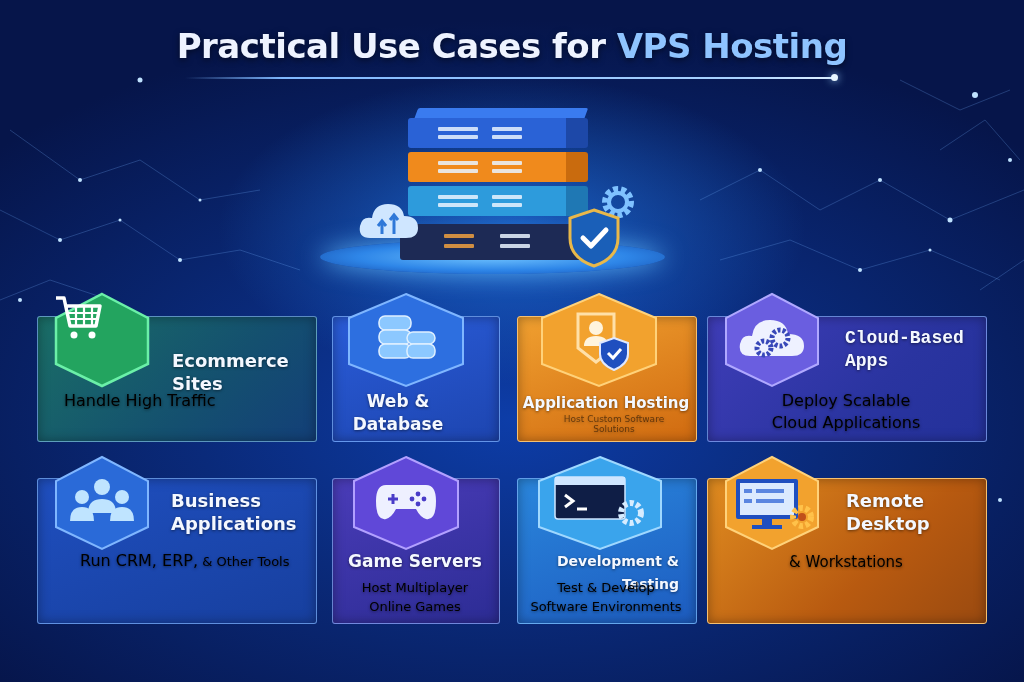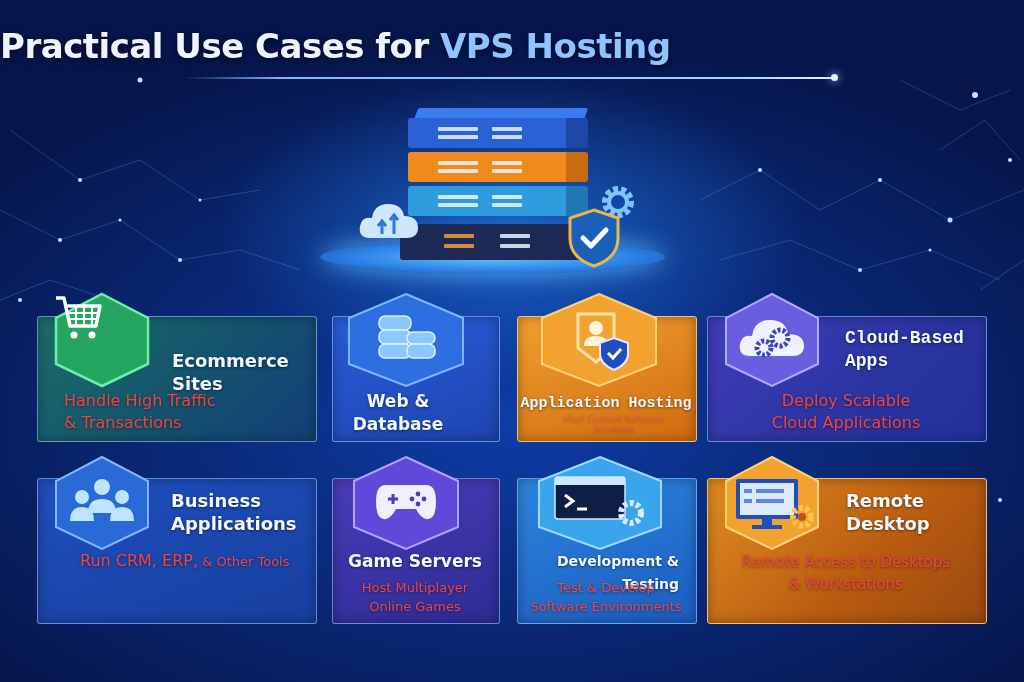--- a/index.html
+++ b/index.html
@@ -5,21 +5,21 @@
   html, body { margin:0; padding:0; }
   body {
     width:1024px; height:682px; overflow:hidden; position:relative;
     font-family: "DejaVu Sans", sans-serif;
     background:
       radial-gradient(ellipse 420px 220px at 512px 230px, rgba(40,140,255,0.55), rgba(0,0,0,0) 70%),
       radial-gradient(ellipse 700px 400px at 512px 420px, #0d3da8 0%, #0a2a7a 45%, #06154a 100%);
   }
   .net { position:absolute; inset:0; pointer-events:none; }
   .title {
-    position:absolute; left:0; width:1024px; top:26px; text-align:left;
+    position:absolute; left:0; width:1024px; top:26px; text-align:center;
     font-size:34px; font-weight:bold; color:#eef3ff; letter-spacing:-0.5px;
     text-shadow:0 2px 6px rgba(0,0,0,0.5);
   }
   .title .hl { color:#8fc4ff; }
   .rule {
     position:absolute; left:185px; top:77px; width:650px; height:2px;
     background:linear-gradient(90deg, rgba(120,180,255,0), #7fb8ff 15%, #a9d2ff 85%, #dff0ff);
   }
   .rule-dot { position:absolute; left:831px; top:74px; width:7px; height:7px; border-radius:50%; background:#e8f6ff; box-shadow:0 0 8px #9cd2ff; }
 
@@ -44,21 +44,21 @@
   .gear-hero { position:absolute; left:278px; top:72px; width:40px; height:40px; }
 
   .card {
     position:absolute; border:1.5px solid rgba(150,200,255,0.55); border-radius:3px;
     box-shadow:0 0 12px rgba(0,0,0,0.35) inset;
   }
   .hex { position:absolute; width:100px; height:96px; }
   .hex svg { position:absolute; inset:0; }
   .ico { position:absolute; left:24px; top:22px; width:52px; height:52px; }
   .ctitle { position:absolute; color:#f4f8ff; font-weight:bold; font-size:18px; line-height:23px; text-shadow:0 1px 3px rgba(0,0,0,0.5); }
-  .cdesc { position:absolute; color:#ef4444; font-size:15px; line-height:22px; text-shadow:0 1px 3px rgba(0,0,0,0.5); }
+  .cdesc { position:absolute; color:#000000; font-size:15px; line-height:22px; text-shadow:0 1px 3px rgba(0,0,0,0.5); }
   .center { text-align:center; }
 </style>
 </head>
 <body>
 
 <svg class="net" width="1024" height="682">
   <g stroke="rgba(120,180,255,0.25)" stroke-width="1" fill="none">
     <path d="M0 210 L60 240 L120 220 L180 260 L240 250 L300 270"></path>
     <path d="M10 130 L80 180 L140 160 L200 200 L260 190"></path>
     <path d="M700 200 L760 170 L820 210 L880 180 L950 220 L1024 190"></path>
@@ -152,21 +152,20 @@
     <circle cx="22" cy="43" r="3.5" fill="#fff"></circle>
       <circle cx="40" cy="43" r="3.5" fill="#fff"></circle>
   </svg>
 </div>
 <div class="ctitle" style="left:172px;top:327px;margin-top:22px;">
   <div>Ecommerce</div>
     <div>Sites</div>
 </div>
 <div class="cdesc" style="left:64px;top:390px;font-size:16px;">
   <div>Handle High Traffic</div>
-    <div>&amp; Transactions</div>
 </div>
 
 <div class="card" style="left:332px;top:316px;width:166px;height:124px;background:linear-gradient(160deg,#2a5cd8,#1d45b0);"></div>
 <div class="hex" style="left:345px;top:292px;width:122px;">
   <svg viewBox="0 0 122 96">
       <polygon points="61,2 118,26 118,72 61,94 4,72 4,26" fill="#2d6fe0" stroke="#7fb6ff" stroke-width="2"></polygon>
     </svg>
   <svg class="ico" style="left:30px;top:18px;width:64px;height:56px;" viewBox="0 0 64 56">
     <g fill="#8cc8ff" stroke="#dff0ff" stroke-width="1.5">
       <rect x="4" y="6" width="32" height="14" rx="6"></rect>
@@ -187,21 +186,21 @@
       <polygon points="61,2 118,26 118,72 61,94 4,72 4,26" fill="#f2a22e" stroke="#ffd27a" stroke-width="2"></polygon>
     </svg>
   <svg class="ico" style="left:30px;top:16px;width:64px;height:64px;" viewBox="0 0 64 64">
     <path d="M10 6 H46 V40 L28 54 L10 40 Z" fill="none" stroke="#ffe0a8" stroke-width="3"></path>
     <circle cx="28" cy="20" r="7" fill="#fff4dc"></circle>
       <path d="M16 38 Q16 28 28 28 Q40 28 40 38 Z" fill="#fff4dc"></path>
     <path d="M46 30 L60 35 V46 Q60 56 46 62 Q32 56 32 46 V35 Z" fill="#1f4fbf" stroke="#dfe8ff" stroke-width="2"></path>
     <path d="M40 45 L45 50 L53 41" stroke="#fff" stroke-width="3" fill="none"></path>
   </svg>
 </div>
-<div class="ctitle center" style="left:517px;top:392px;width:178px;font-size:15px;font-family:Liberation Mono, monospace;">Application Hosting</div>
+<div class="ctitle center" style="left:517px;top:392px;width:178px;font-size:15px;">Application Hosting</div>
 <div class="cdesc center" style="left:517px;top:414px;width:194px;font-size:9px;line-height:10px;opacity:0.55;">
   <div>Host Custom Software</div>
     <div>Solutions</div>
 </div>
 
 <div class="card" style="left:707px;top:316px;width:278px;height:124px;background:linear-gradient(135deg,#3f3db8,#2a34a0 60%,#23319a);"></div>
 <div class="hex" style="left:722px;top:292px;">
   <svg viewBox="0 0 100 96">
       <polygon points="50,2 96,26 96,72 50,94 4,72 4,26" fill="#6a5ee0" stroke="#b0a8ff" stroke-width="2"></polygon>
     </svg>
@@ -299,15 +298,14 @@
       <rect x="20" y="48" width="30" height="4" fill="#1f4fbf"></rect>
     <circle cx="70" cy="40" r="9" fill="none" stroke="#ffc24a" stroke-width="6" stroke-dasharray="4 2.5"></circle>
     <circle cx="70" cy="40" r="4" fill="#c0501a"></circle>
   </svg>
 </div>
 <div class="ctitle" style="left:846px;top:489px;">
   <div>Remote</div>
     <div>Desktop</div>
 </div>
 <div class="cdesc center" style="left:707px;top:551px;width:278px;font-size:15px;">
-  <div>Remote Access to Desktops</div>
     <div>&amp; Workstations</div>
 </div>
 
 </body></html>

